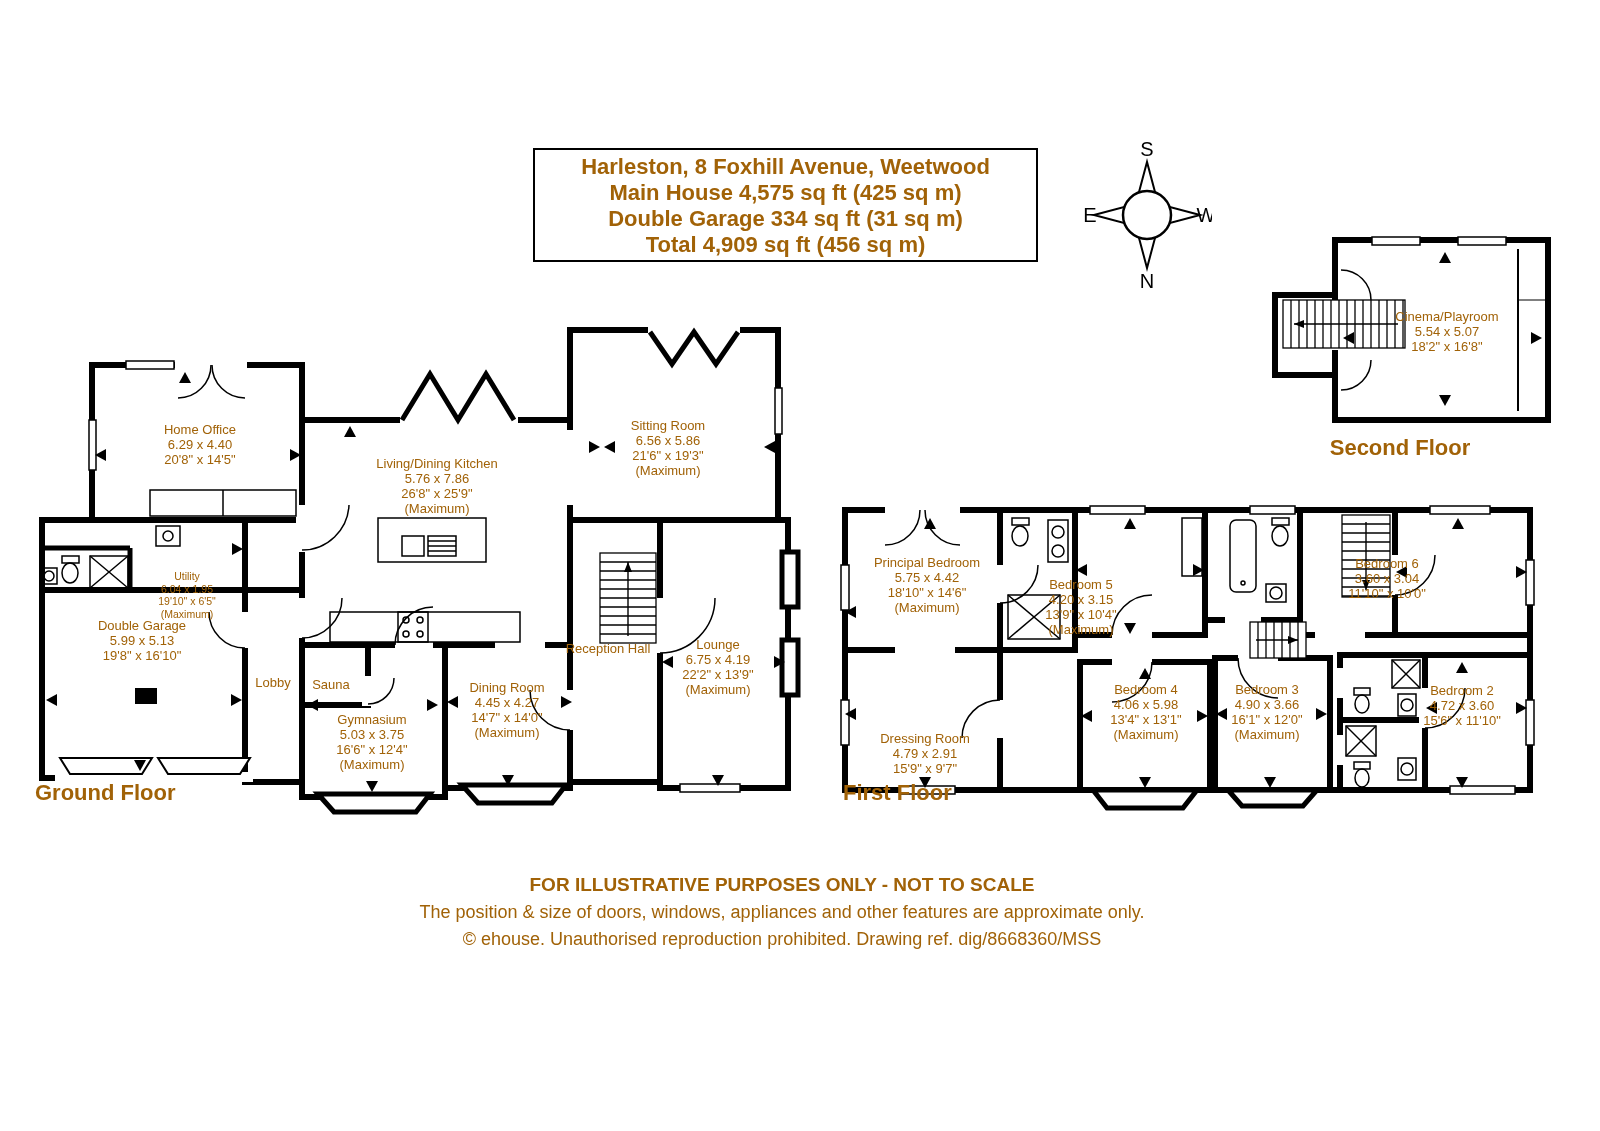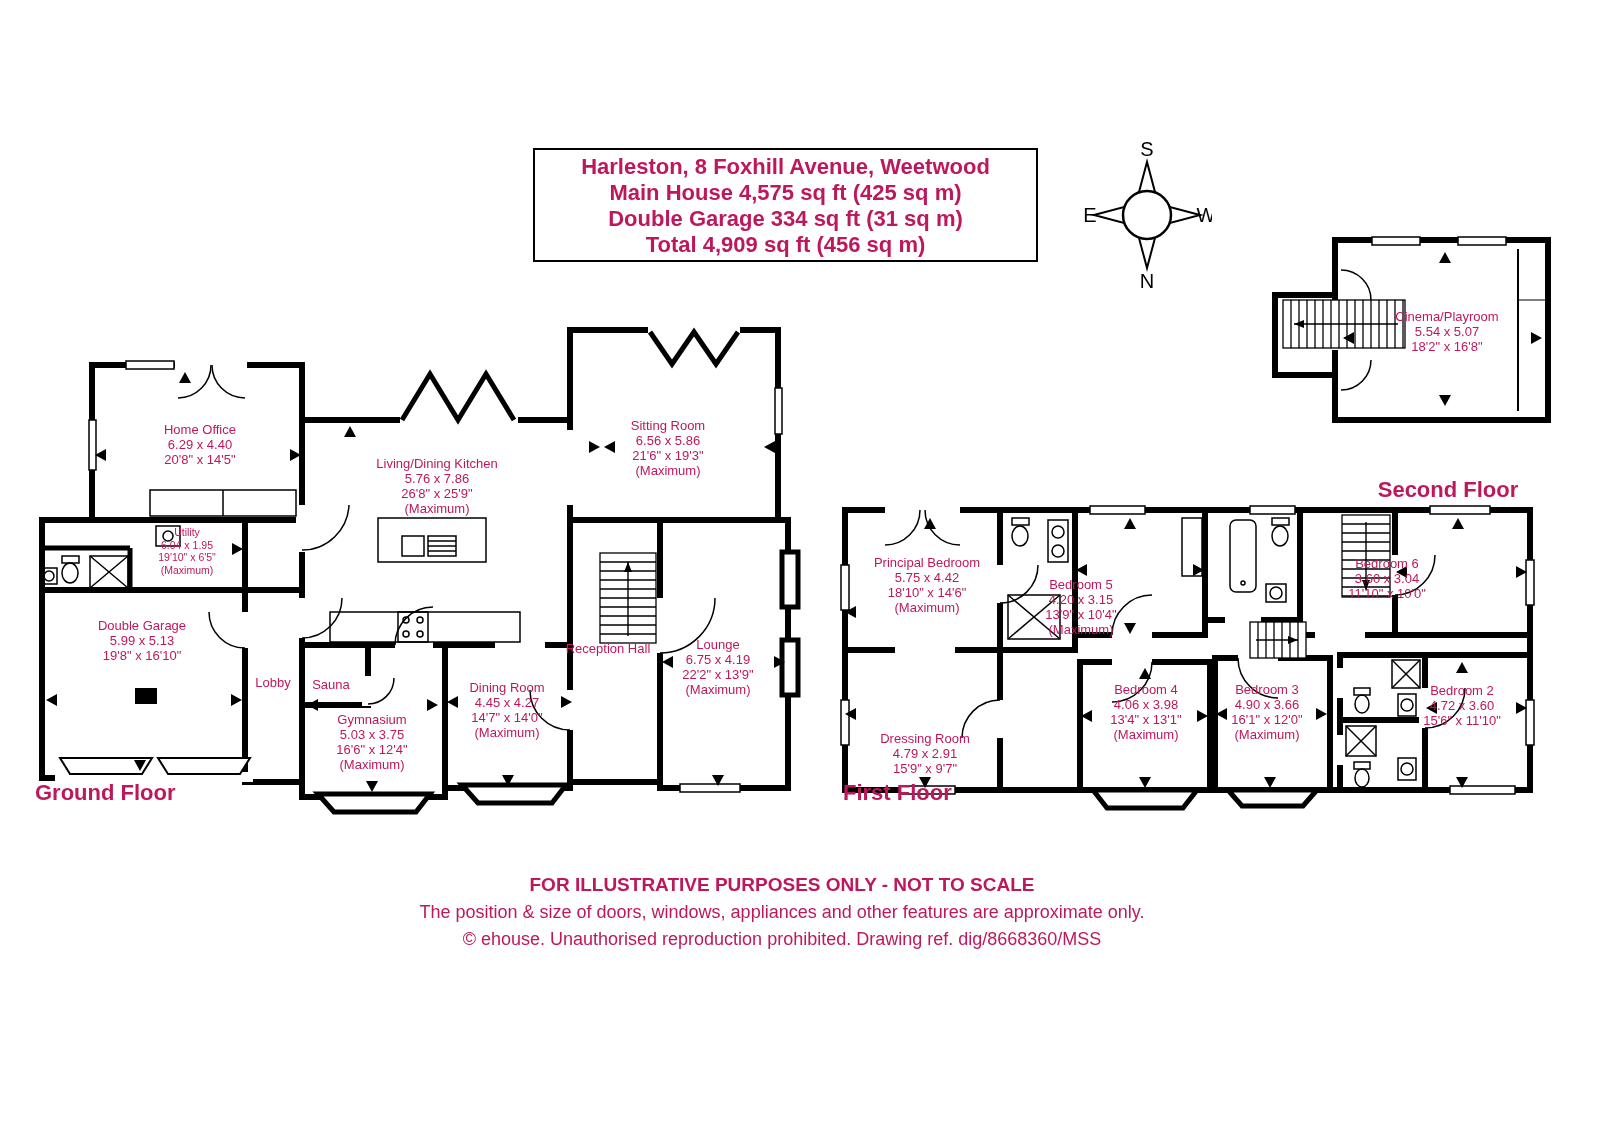--- a/index.html
+++ b/index.html
@@ -1,21 +1,21 @@
 <!DOCTYPE html>
 <html><head>
 <meta charset="utf-8">
 <style>
   html,body{margin:0;padding:0;background:#fff;}
   #canvas{position:relative;width:1600px;height:1131px;background:#ffffff;
-          font-family:"Liberation Sans",sans-serif;color:#be185d;overflow:hidden;}
+          font-family:"Liberation Sans",sans-serif;color:#a16207;overflow:hidden;}
   #plan-svg{position:absolute;left:0;top:0;z-index:1;}
   .room-label{position:absolute;z-index:2;text-align:center;font-size:13px;line-height:15px;}
   .room-label span{display:block;}
-  .room-label.small{font-size:10.5px;line-height:12.5px;}
+  .room-label.small{font-size:10.5px;line-height:12.5px;margin-top:44px;}
   .floor-title{position:absolute;z-index:2;font-size:22px;font-weight:bold;}
   .floor-title.centered{text-align:center;}
   #title-box{position:absolute;left:533px;top:148px;width:501px;height:106px;z-index:2;
              border:2px solid #000;text-align:center;padding-top:4px;}
   #title-box div{font-size:22px;font-weight:bold;line-height:26px;}
   #footer{position:absolute;left:0;top:871px;width:1564px;z-index:2;text-align:center;}
   #footer .f1{font-size:19px;font-weight:bold;line-height:28px;}
   #footer .f2,#footer .f3{font-size:18px;line-height:27px;}
   #compass{position:absolute;left:1082px;top:140px;z-index:2;}
 </style>
@@ -446,21 +446,21 @@
     <span>13'9" x 10'4"</span>
     <span>(Maximum)</span>
   </div>
   <div class="room-label" style="left:1312px;top:556px;width:150px;">
     <span>Bedroom 6</span>
     <span>3.60 x 3.04</span>
     <span>11'10" x 10'0"</span>
   </div>
   <div class="room-label" style="left:1071px;top:682px;width:150px;">
     <span>Bedroom 4</span>
-    <span>4.06 x 3.98</span>
+    <span>4.06 x 5.98</span>
     <span>13'4" x 13'1"</span>
     <span>(Maximum)</span>
   </div>
   <div class="room-label" style="left:1192px;top:682px;width:150px;">
     <span>Bedroom 3</span>
     <span>4.90 x 3.66</span>
     <span>16'1" x 12'0"</span>
     <span>(Maximum)</span>
   </div>
   <div class="room-label" style="left:1387px;top:683px;width:150px;">
@@ -470,21 +470,21 @@
   </div>
 
   <div class="room-label" style="left:1367px;top:309px;width:160px;">
     <span>Cinema/Playroom</span>
     <span>5.54 x 5.07</span>
     <span>18'2" x 16'8"</span>
   </div>
 
   <div class="floor-title" style="left:35px;top:780px;">Ground Floor</div>
   <div class="floor-title" style="left:843px;top:780px;">First Floor</div>
-  <div class="floor-title centered" style="left:1348px;top:435px;width:200px;margin-top:42px;">Second Floor</div>
+  <div class="floor-title centered" style="left:1300px;top:435px;width:200px;">Second Floor</div>
 
   <div id="footer">
     <div class="f1">FOR ILLUSTRATIVE PURPOSES ONLY - NOT TO SCALE</div>
     <div class="f2">The position &amp; size of doors, windows, appliances and other features are approximate only.</div>
     <div class="f3">© ehouse. Unauthorised reproduction prohibited. Drawing ref. dig/8668360/MSS</div>
   </div>
 
 </div>
 
 </body></html>

